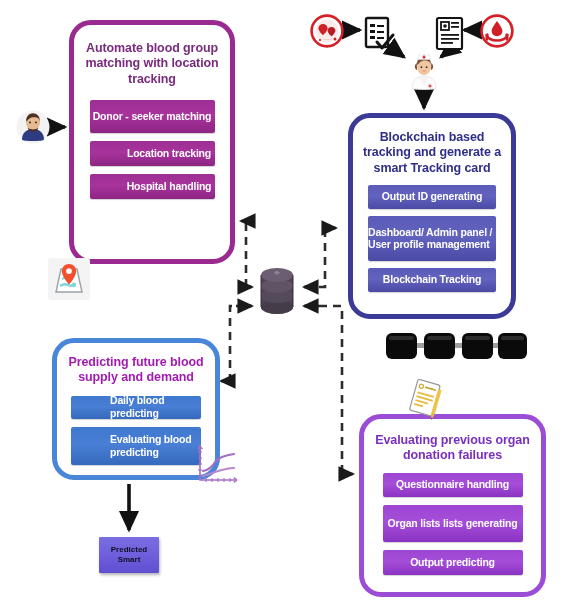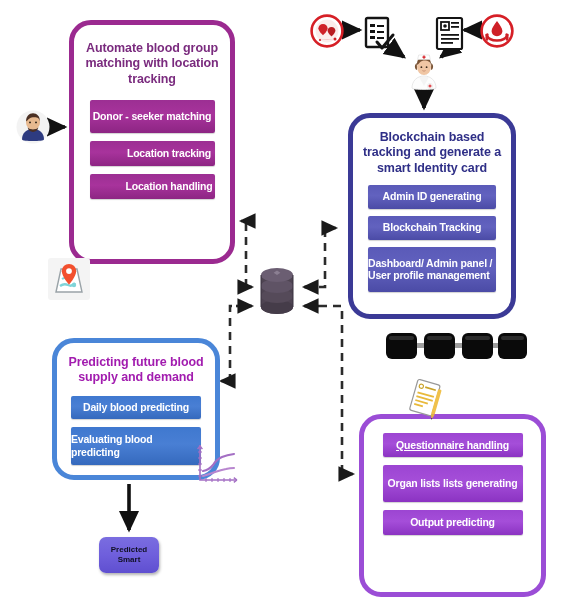--- a/index.html
+++ b/index.html
@@ -119,20 +119,21 @@
     font-size: 12.5px;
     width: 154px;
     margin-bottom: 10px;
   }
   #card-predicting .chip {
     width: 130px;
     font-size: 10.5px;
     border-radius: 2px;
     background: linear-gradient(180deg,#3f78cf 0%, #497fd4 45%, #3569bd 100%);
     margin-bottom: 8px;
+    padding-left: 39px;
   }
   #card-predicting .chip.h1 { height: 23px; }
   #card-predicting .chip.h2 { height: 38px; }
 
   
   #card-evaluating {
     left: 359px; top: 414px;
     width: 187px; height: 183px;
     border: 5px solid #9b4dd6;
     padding-top: 14px;
@@ -143,30 +144,30 @@
     width: 172px;
     margin-bottom: 9px;
   }
   #card-evaluating .chip {
     width: 140px;
     font-size: 10.5px;
     border-radius: 2px;
     background: linear-gradient(180deg,#9c45d2 0%, #a54ed9 45%, #8b33c2 100%);
     margin-bottom: 8px;
   }
-  #card-evaluating .chip.h1 { height: 24px; text-decoration: underline; }
+  #card-evaluating .chip.h1 { height: 24px; }
   #card-evaluating .chip.h2 { height: 37px; }
   #card-evaluating .chip.h3 { height: 25px; }
 
   
   #predicted-output {
     position: absolute;
     left: 99px; top: 537px;
     width: 60px; height: 36px;
-    border-radius: 7px;
+    border-radius: 1px;
     background: linear-gradient(180deg,#7a6de0 0%, #6f5fdc 50%, #5f4fd0 100%);
     color: #101024;
     font-size: 8px;
     font-weight: bold;
     display: flex;
     flex-direction: column;
     align-items: center;
     justify-content: center;
     line-height: 1.3;
     text-align: center;
@@ -248,37 +249,38 @@
 
     <g>
       <path d="M129,484 L129,530" stroke="#111" stroke-width="3.6" fill="none" marker-end="url(#ah-sm)"></path>
     </g>
   </svg>
 
   <div class="module" id="card-matching">
     <div class="module-title">Automate blood group matching with location tracking</div>
     <div class="chip tall">Donor - seeker matching</div>
     <div class="chip short">Location tracking</div>
-    <div class="chip short">Location handling</div>
+    <div class="chip short">Hospital handling</div>
   </div>
 
   <div class="module" id="card-blockchain">
-    <div class="module-title">Blockchain based tracking and generate a smart Identity card</div>
-    <div class="chip h1">Admin ID generating</div>
+    <div class="module-title">Blockchain based tracking and generate a smart Tracking card</div>
+    <div class="chip h1">Output ID generating</div>
+    <div class="chip h3">Dashboard/ Admin panel / User profile management</div>
     <div class="chip h2">Blockchain Tracking</div>
-    <div class="chip h3">Dashboard/ Admin panel / User profile management</div>
   </div>
 
   <div class="module" id="card-predicting">
     <div class="module-title">Predicting future blood supply and demand</div>
     <div class="chip h1">Daily blood predicting</div>
     <div class="chip h2">Evaluating blood predicting</div>
   </div>
 
   <div class="module" id="card-evaluating">
+    <div class="module-title">Evaluating previous organ donation failures</div>
     <div class="chip h1">Questionnaire handling</div>
     <div class="chip h2">Organ lists lists generating</div>
     <div class="chip h3">Output predicting</div>
   </div>
 
   <div id="predicted-output">
     <span>Predicted</span>
     <span>Smart</span>
   </div>
 

